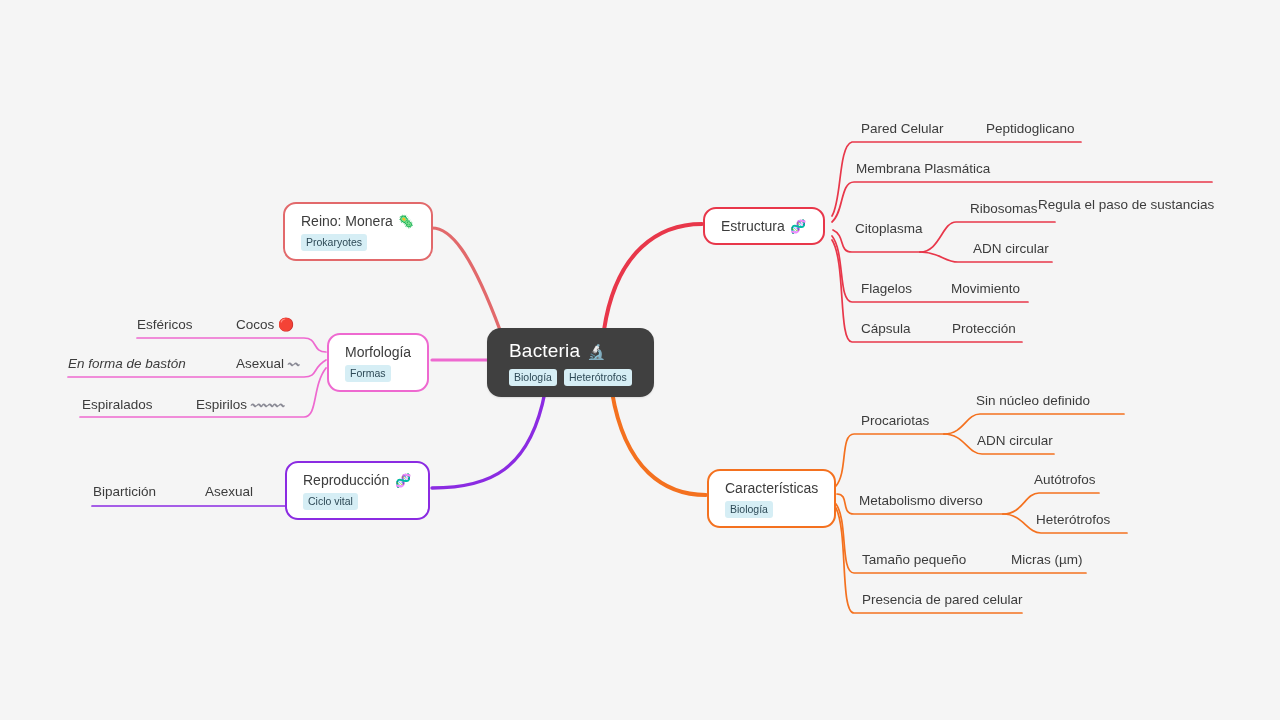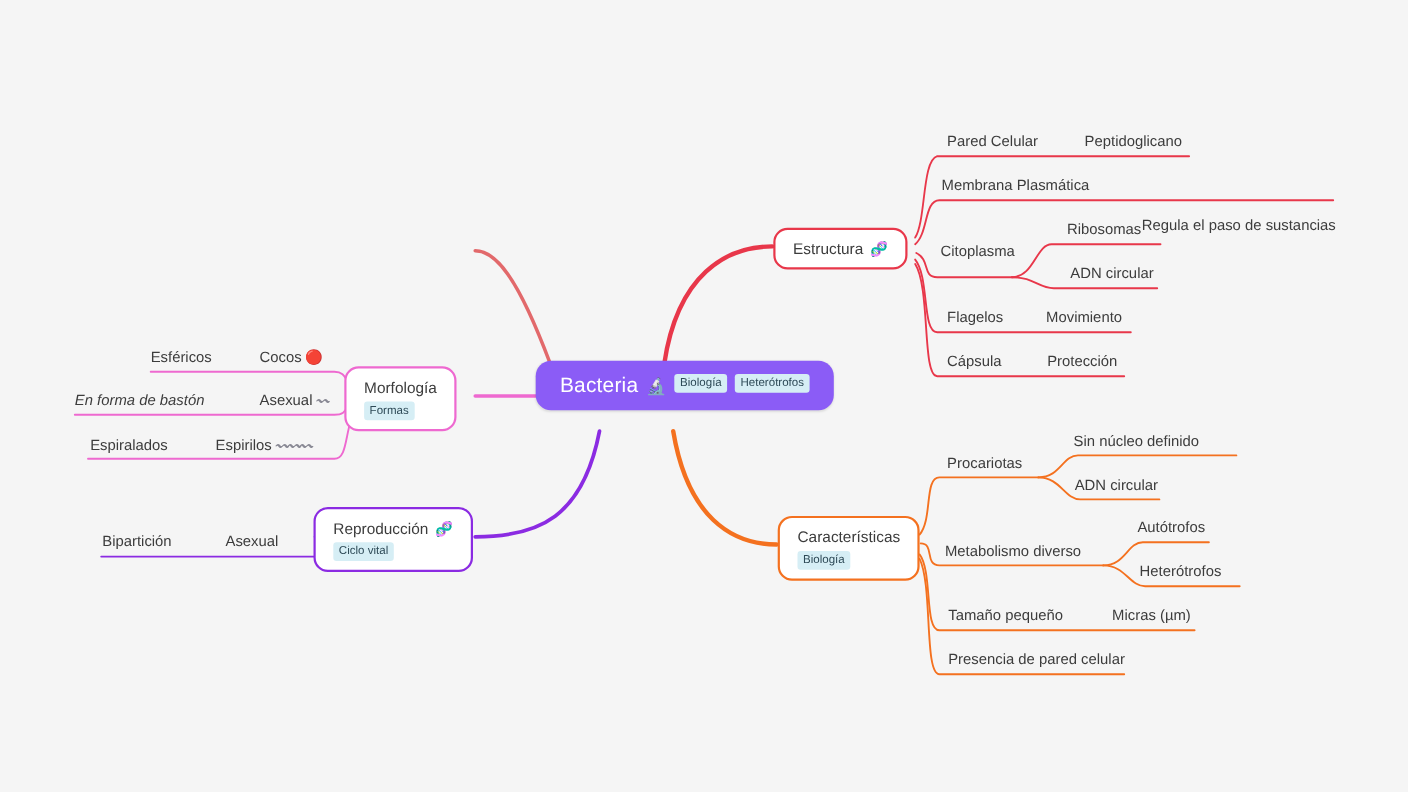--- a/index.html
+++ b/index.html
@@ -10,24 +10,24 @@
     overflow:hidden;
     position:relative;
   }
   #canvas{position:absolute;inset:0;width:1280px;height:720px;}
   svg.links{position:absolute;left:0;top:0;width:1280px;height:720px;pointer-events:none;}
 
   
   .root-node{
     position:absolute;
     box-sizing:border-box;
-    background:#8b5cf6;
+    background:#404040;
     border-radius:14px;
     padding:12px 22px 11px 22px;
-    display:flex;flex-direction:row;align-items:flex-start;gap:7px;
+    display:flex;flex-direction:column;align-items:flex-start;gap:7px;
     box-shadow:0 1px 2px rgba(0,0,0,.10);
     justify-content:flex-end;
   }
   .root-title{
     color:#ffffff;
     font-size:19px;
     letter-spacing:.2px;
     white-space:nowrap;
     display:flex;align-items:center;gap:7px;
   }
@@ -122,22 +122,29 @@
     <div class="root-title">
       <span>Bacteria</span>
       <span class="emoji big">🔬</span>
     </div>
     <div class="root-tags">
       <span class="tag">Biología</span>
       <span class="tag">Heterótrofos</span>
     </div>
   </div>
 
-
-  <div class="branch-node" style="left:313px;top:333px;border-color:#ee69d0;">
+  <div class="branch-node" style="left:283px;top:202px;border-color:#e2696b;">
+    <div class="branch-title">
+      <span>Reino: Monera</span>
+      <span class="emoji">🦠</span>
+    </div>
+    <span class="tag">Prokaryotes</span>
+  </div>
+
+  <div class="branch-node" style="left:327px;top:333px;border-color:#ee69d0;">
     <div class="branch-title">
       <span>Morfología</span>
     </div>
     <span class="tag">Formas</span>
   </div>
 
   <div class="leaf l3" style="left:137px;top:318px;">
     <span>Esféricos</span>
   </div>
   <div class="leaf l2" style="left:236px;top:318px;">

